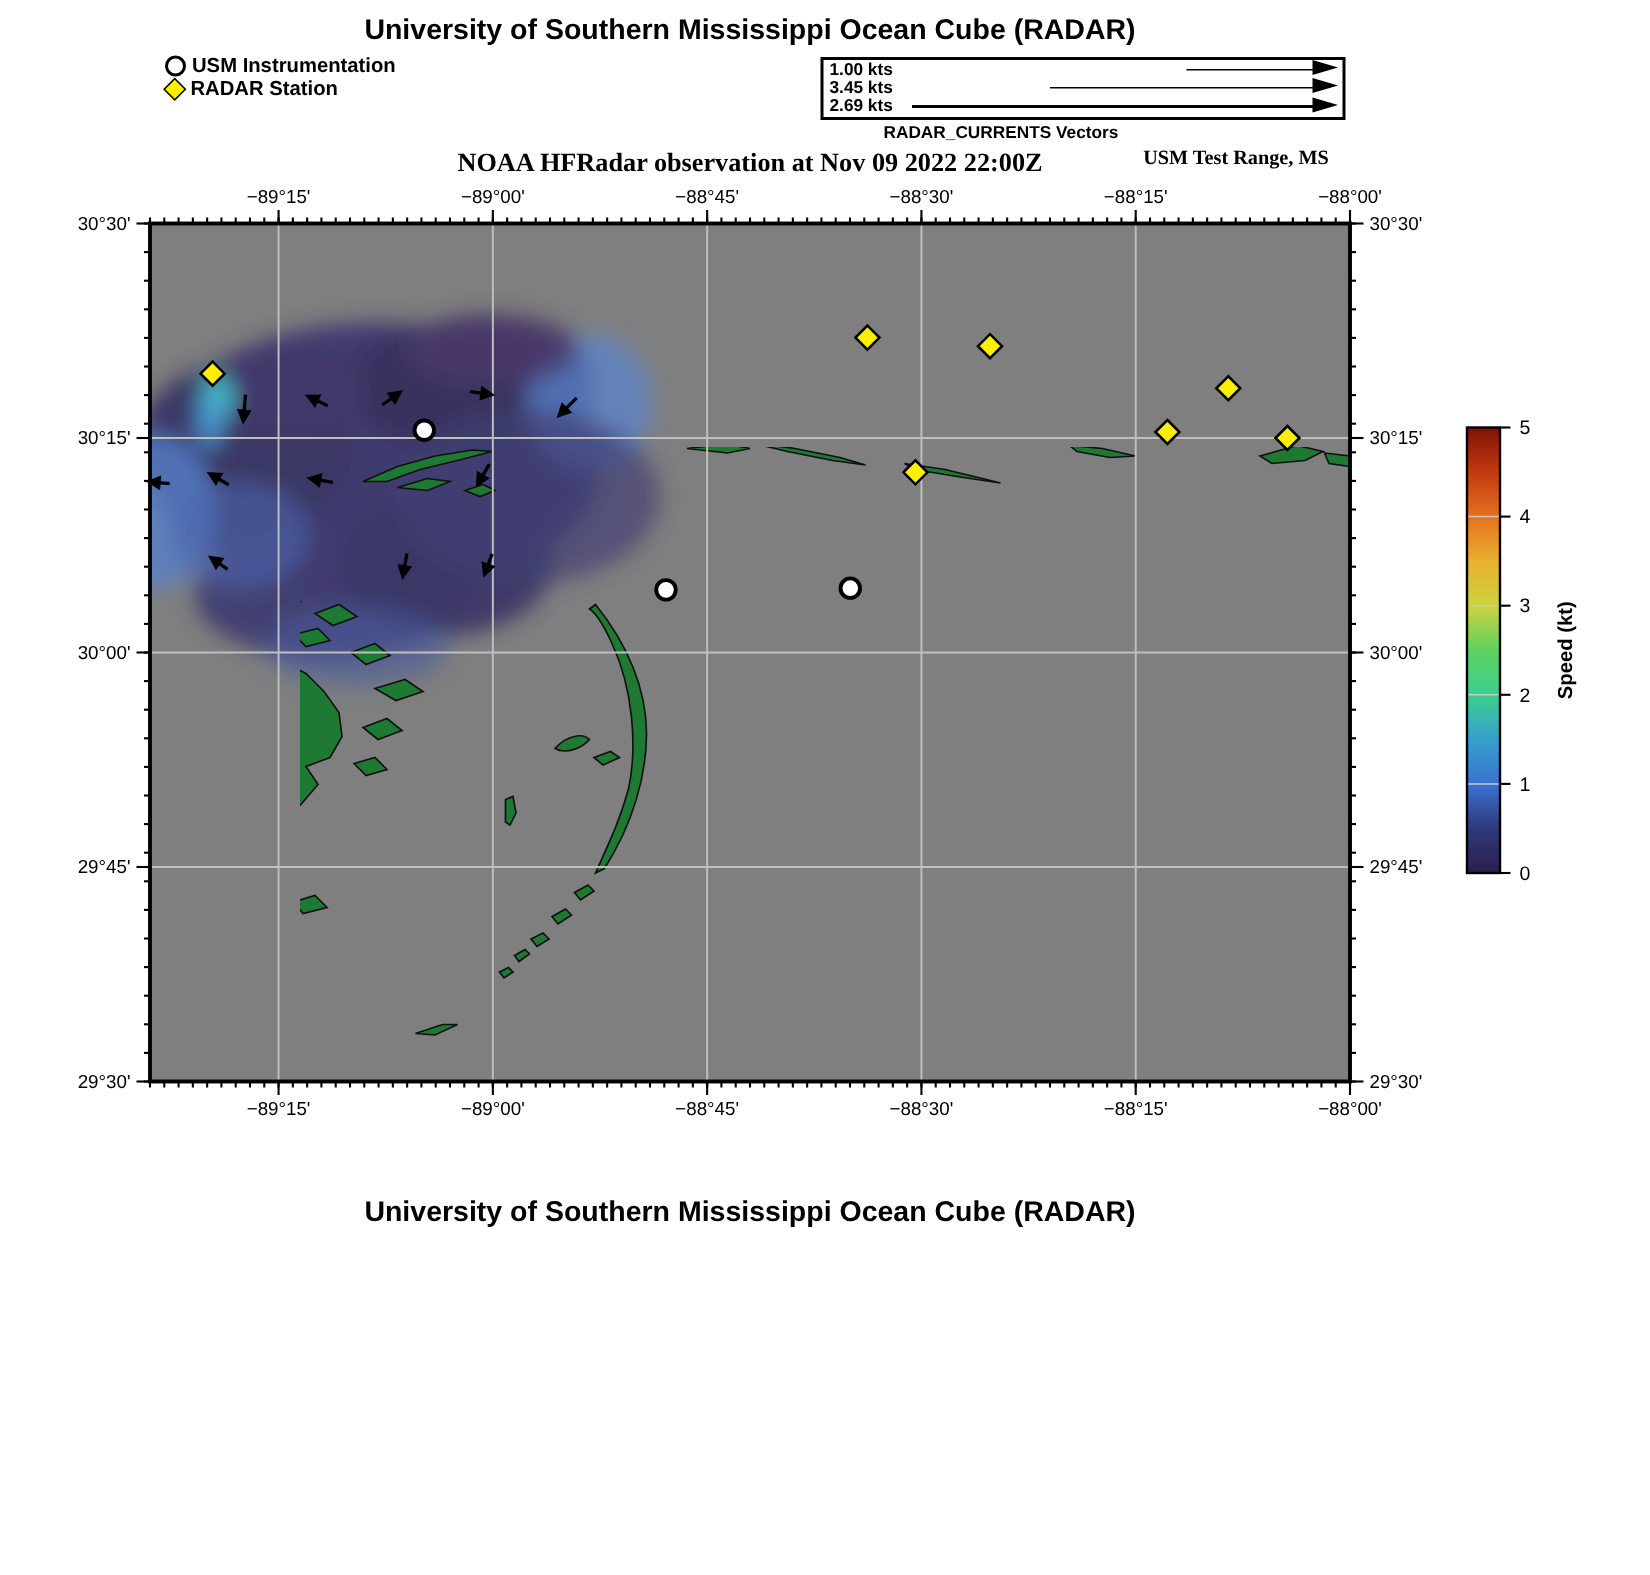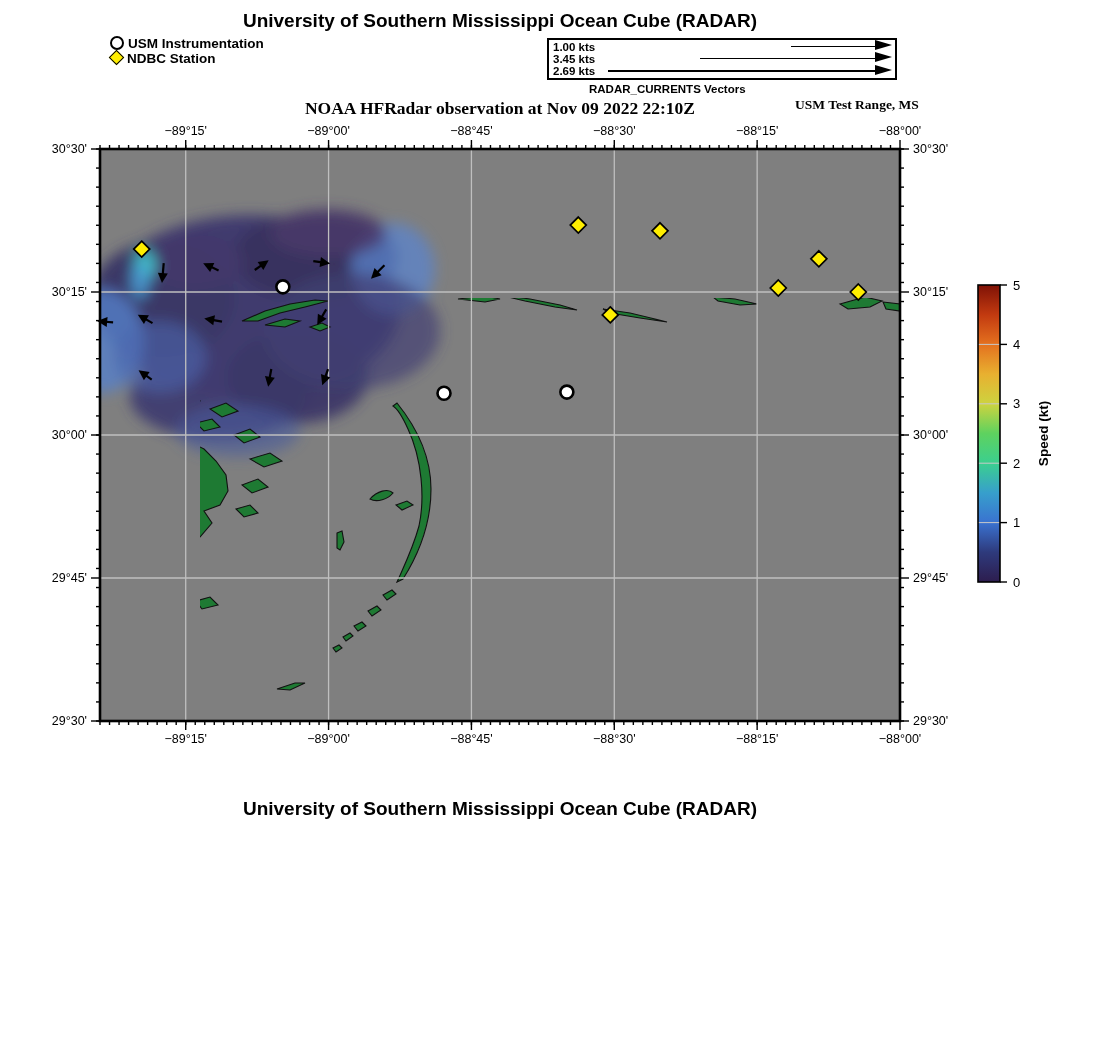--- a/index.html
+++ b/index.html
@@ -1,47 +1,47 @@
 <!DOCTYPE html>
 <html><head>
 <meta charset="utf-8">
 <style>
   html,body{margin:0;padding:0;background:#fff;}
   body{width:1100px;height:1050px;position:relative;font-family:"Liberation Sans",sans-serif;color:#000;overflow:hidden;}
   .abs{position:absolute;}
   .page-title{left:100px;top:10px;width:800px;text-align:center;font-size:19px;font-weight:bold;}
   .footer-title{left:100px;top:798px;width:800px;text-align:center;font-size:19px;font-weight:bold;}
   .legend{left:110px;top:36px;}
-  .legend-row{display:flex;align-items:flex-start;height:15px;margin-bottom:0px;font-size:13.5px;font-weight:bold;}
+  .legend-row{display:flex;align-items:flex-end;height:15px;margin-bottom:0px;font-size:13.5px;font-weight:bold;}
   .sym{display:inline-block;margin-right:4px;}
   .sym-circle{width:10px;height:10px;border:2.4px solid #000;border-radius:50%;background:#fff;}
   .sym-diamond{width:9px;height:9px;border:1.8px solid #000;background:#ffee00;transform:rotate(45deg);margin:1px 5px 1px 1px;}
   .vecbox{left:547px;top:38px;width:350px;height:42px;border:2.2px solid #000;box-sizing:border-box;}
   .vecrow{position:relative;height:12.4px;text-align:right;}
   .veclabel{position:absolute;left:4px;top:0.5px;font-size:11.5px;font-weight:bold;line-height:12px;}
   .vecline{position:absolute;top:5.5px;height:1.6px;background:#000;right:18px;}
   .vechead{position:absolute;right:3px;top:0px;width:0;height:0;border-top:5.5px solid transparent;border-bottom:5.5px solid transparent;border-left:17px solid #000;}
   .veccaption{left:547px;top:83px;font-size:11.5px;font-weight:bold;padding-left:42px;}
   .subtitle{left:100px;top:98px;width:800px;text-align:center;font-family:"Liberation Serif",serif;font-size:17.5px;font-weight:bold;}
-  .rangelabel{left:762px;top:97px;width:190px;text-align:center;font-family:"Liberation Serif",serif;font-size:13.5px;font-weight:bold;}
+  .rangelabel{left:729px;top:97px;width:190px;text-align:center;font-family:"Liberation Serif",serif;font-size:13.5px;font-weight:bold;}
   svg text{font-family:"Liberation Sans",sans-serif;}
 </style>
 </head>
 <body>
 
 <div class="abs page-title">University of Southern Mississippi Ocean Cube (RADAR)</div>
 
 <div class="abs legend">
   <div class="legend-row">
     <span class="sym sym-circle"></span>
     <span>USM Instrumentation</span>
   </div>
   <div class="legend-row">
     <span class="sym sym-diamond"></span>
-    <span>NDBC Station</span>
+    <span>RADAR Station</span>
   </div>
 </div>
 
 <div class="abs vecbox">
   <div class="vecrow">
     <span class="veclabel">1.00 kts</span>
     <span class="vecline" style="width: 86px;"></span>
     <span class="vechead"></span>
   </div>
   <div class="vecrow">
@@ -50,21 +50,21 @@
     <span class="vechead"></span>
   </div>
   <div class="vecrow">
     <span class="veclabel">2.69 kts</span>
     <span class="vecline" style="width: 269px;"></span>
     <span class="vechead"></span>
   </div>
 </div>
 <div class="abs veccaption">RADAR_CURRENTS Vectors</div>
 
-<div class="abs subtitle">NOAA HFRadar observation at Nov 09 2022 22:10Z</div>
+<div class="abs subtitle">NOAA HFRadar observation at Nov 09 2022 22:00Z</div>
 <div class="abs rangelabel">USM Test Range, MS</div>
 
 <svg class="abs" style="left:0;top:0;" width="1100" height="1050">
   <defs>
     <filter id="blur" x="-30%" y="-30%" width="160%" height="160%">
         <feGaussianBlur stdDeviation="7"></feGaussianBlur>
       </filter>
     <clipPath id="mapclip">
         <rect x="100" y="149" width="800" height="572"></rect>
       </clipPath>

